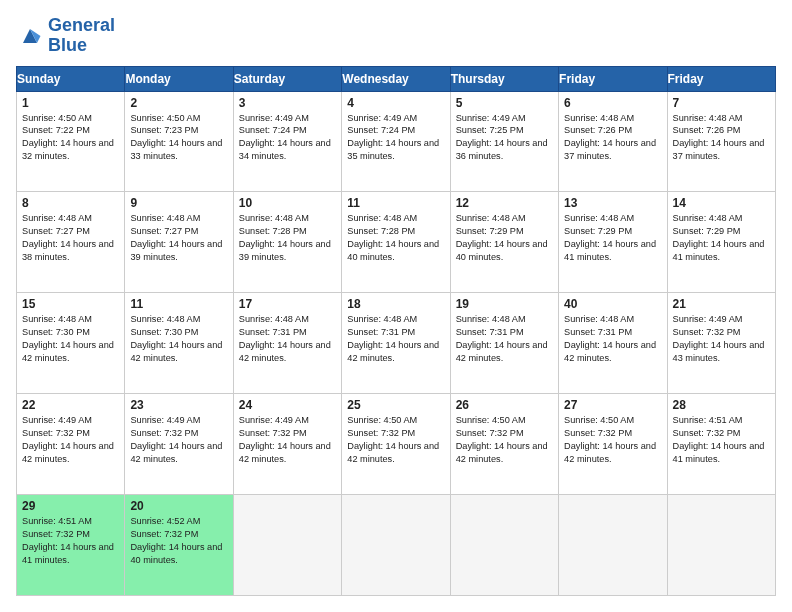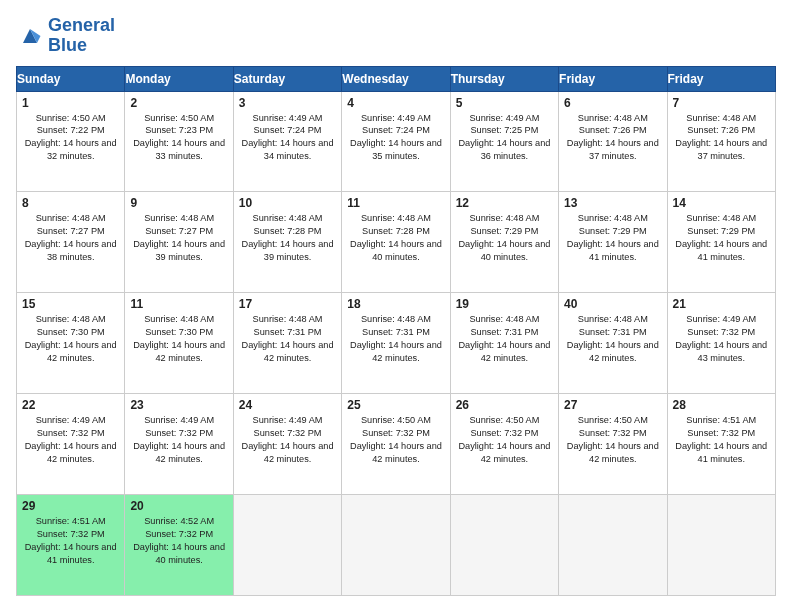--- a/index.html
+++ b/index.html
@@ -90,21 +90,20 @@
     }
     .day-num {
       font-size: 12px;
       font-weight: bold;
       margin-bottom: 2px;
       display: block;
     }
     .cell-text {
       line-height: 1.4;
       font-size: 9.2px;
-      text-align: center;
     }
   </style>
 </head>
 <body>
 
 <div class="page">
   <div class="header">
     <div class="logo">
       <svg class="logo-icon" viewBox="0 0 32 32">
         <polygon points="8,24 16,8 24,24" fill="#2563a8"></polygon>

